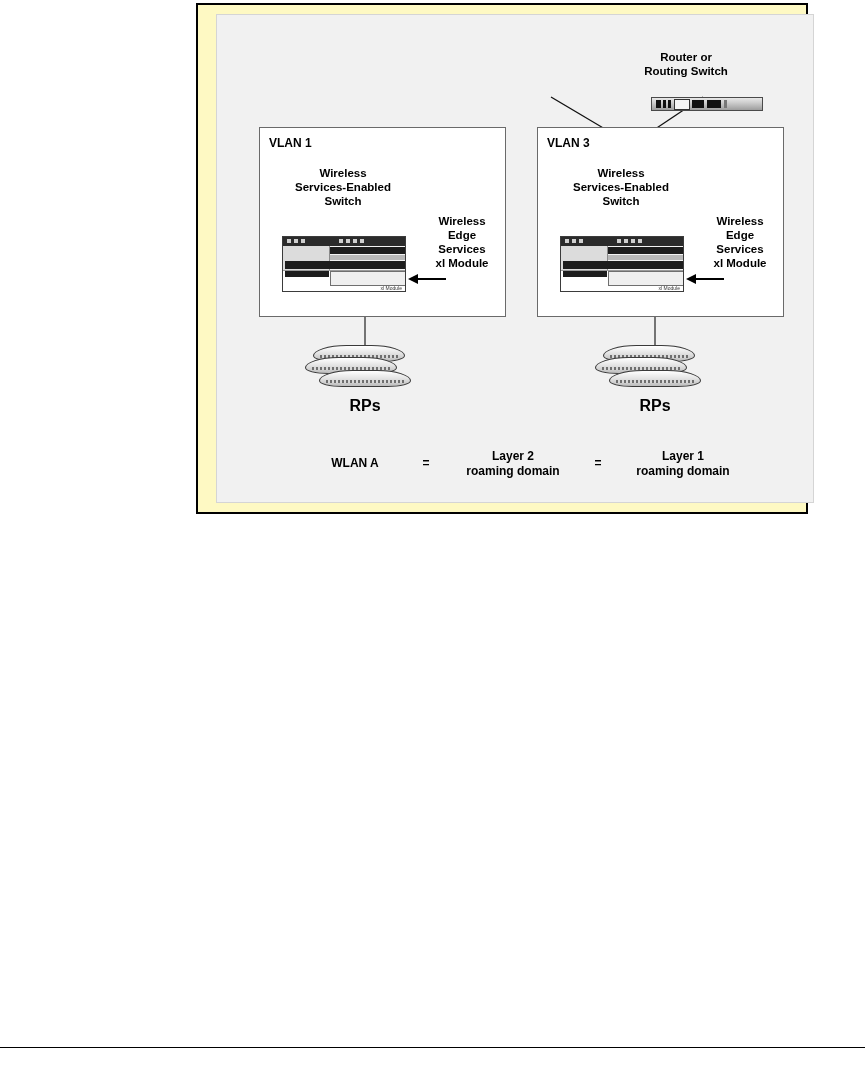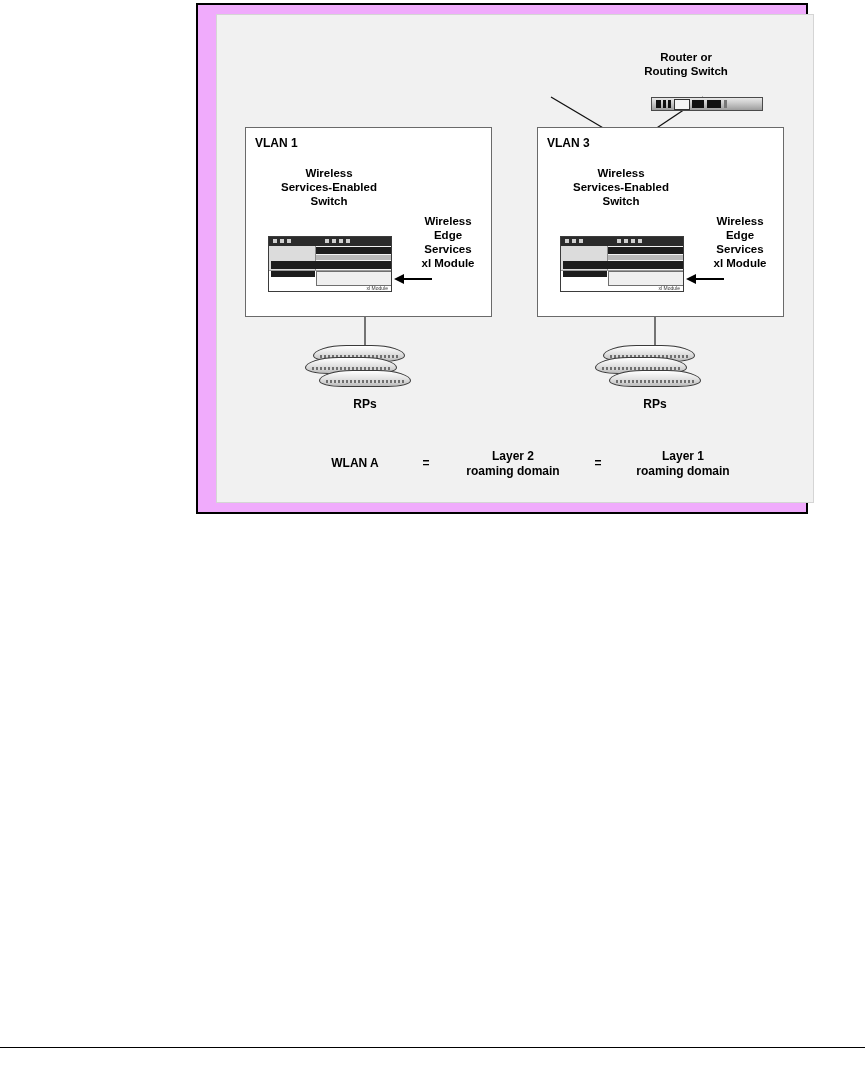--- a/index.html
+++ b/index.html
@@ -16,21 +16,21 @@
   }
 
   
   #figure-frame {
     position: absolute;
     left: 196px;
     top: 3px;
     width: 612px;
     height: 511px;
     border: 2px solid #000000;
-    background: #f0abfc;
+    background: #fef9c3;
     box-sizing: border-box;
   }
 
   
   #diagram-panel {
     position: absolute;
     left: 18px;
     top: 9px;
     width: 598px;
     height: 489px;
@@ -81,21 +81,21 @@
   #router-device .s6 { left: 55px; width: 14px; }
   #router-device .s7 { left: 72px; width: 3px; background:#777; }
 
   
   .vlan-box {
     position: absolute;
     background: #ffffff;
     border: 1px solid #6a6a6a;
     box-sizing: border-box;
   }
-  #vlan1-box { left: 28px;  top: 112px; width: 247px; height: 190px; }
+  #vlan1-box { left: 42px;  top: 112px; width: 247px; height: 190px; }
   #vlan2-box { left: 320px; top: 112px; width: 247px; height: 190px; }
   .vlan-title {
     position: absolute;
     left: 9px;
     top: 8px;
     font-weight: bold;
     font-size: 12px;
   }
   .switch-label {
     position: absolute;
@@ -204,21 +204,21 @@
   .rp-a { left: 8px;  top: 0px;  }
   .rp-b { left: 0px;  top: 12px; }
   .rp-c { left: 14px; top: 25px; }
 
   .rp-label {
     position: absolute;
     top: 52px;
     width: 120px;
     text-align: center;
     font-weight: bold;
-    font-size: 12px;
+    font-size: 16px;
   }
 
   
   .legend-item {
     position: absolute;
     font-weight: bold;
     font-size: 12px;
     line-height: 15px;
     text-align: center;
     white-space: pre-line;

